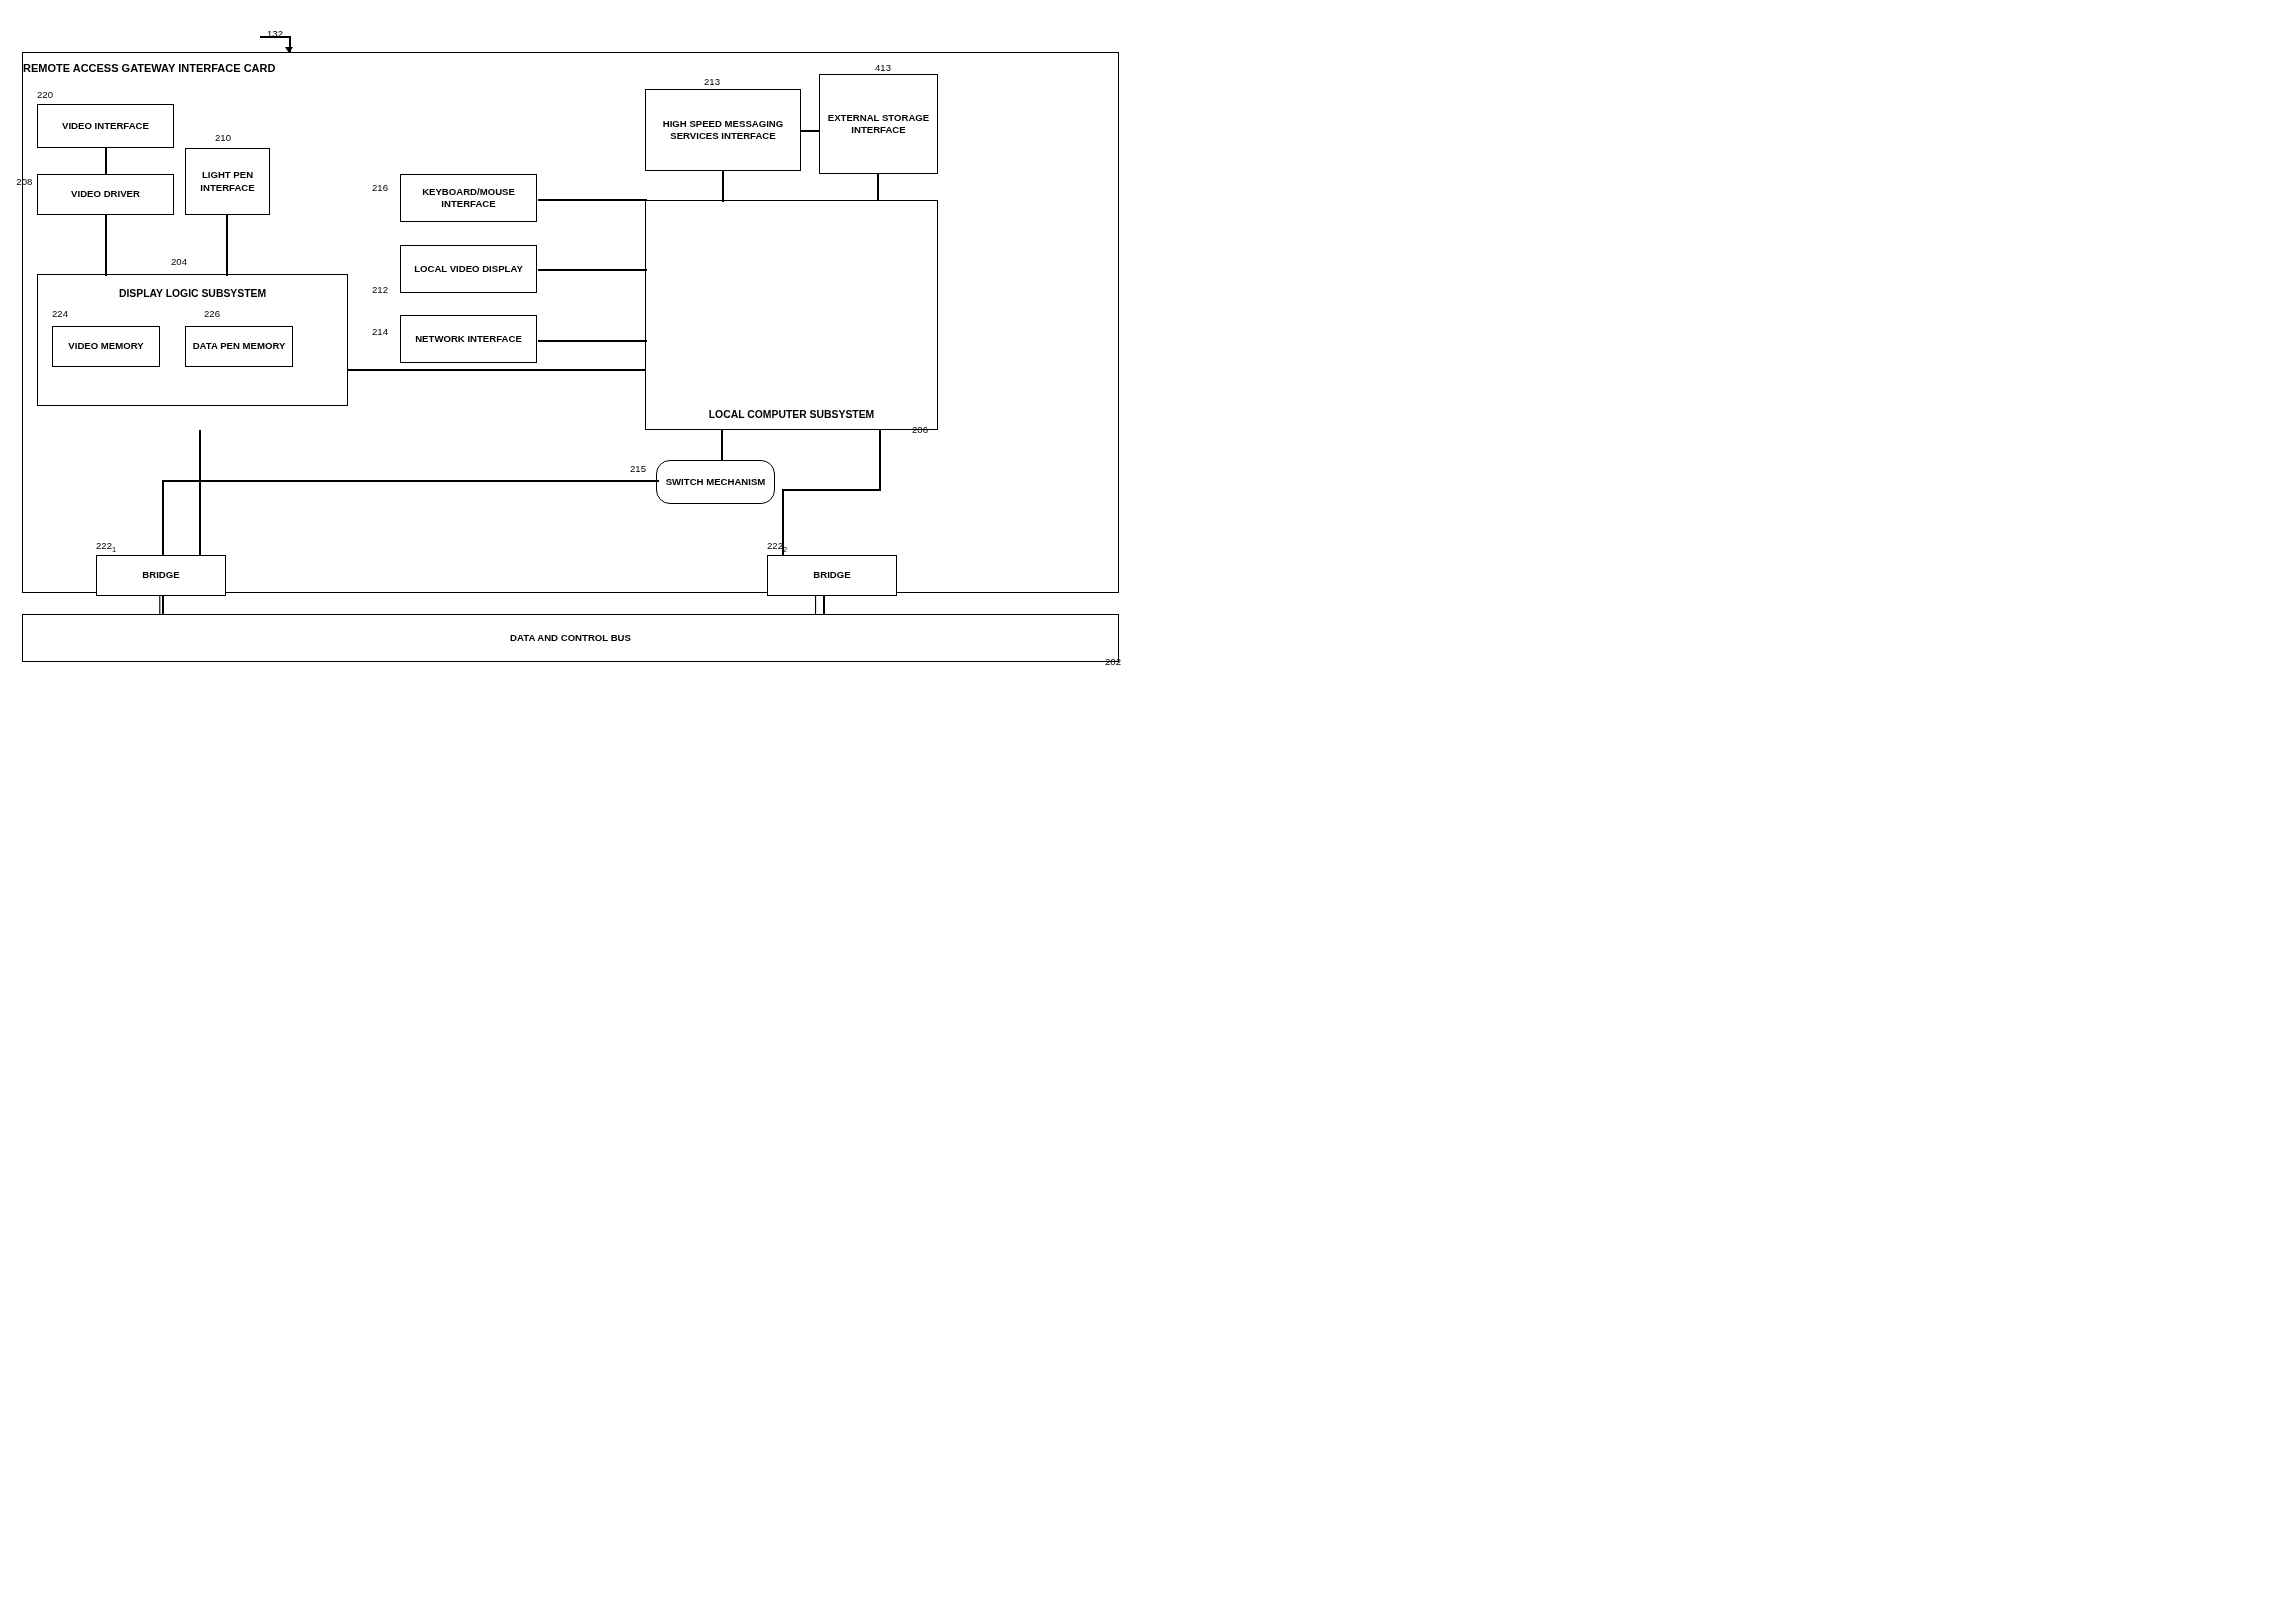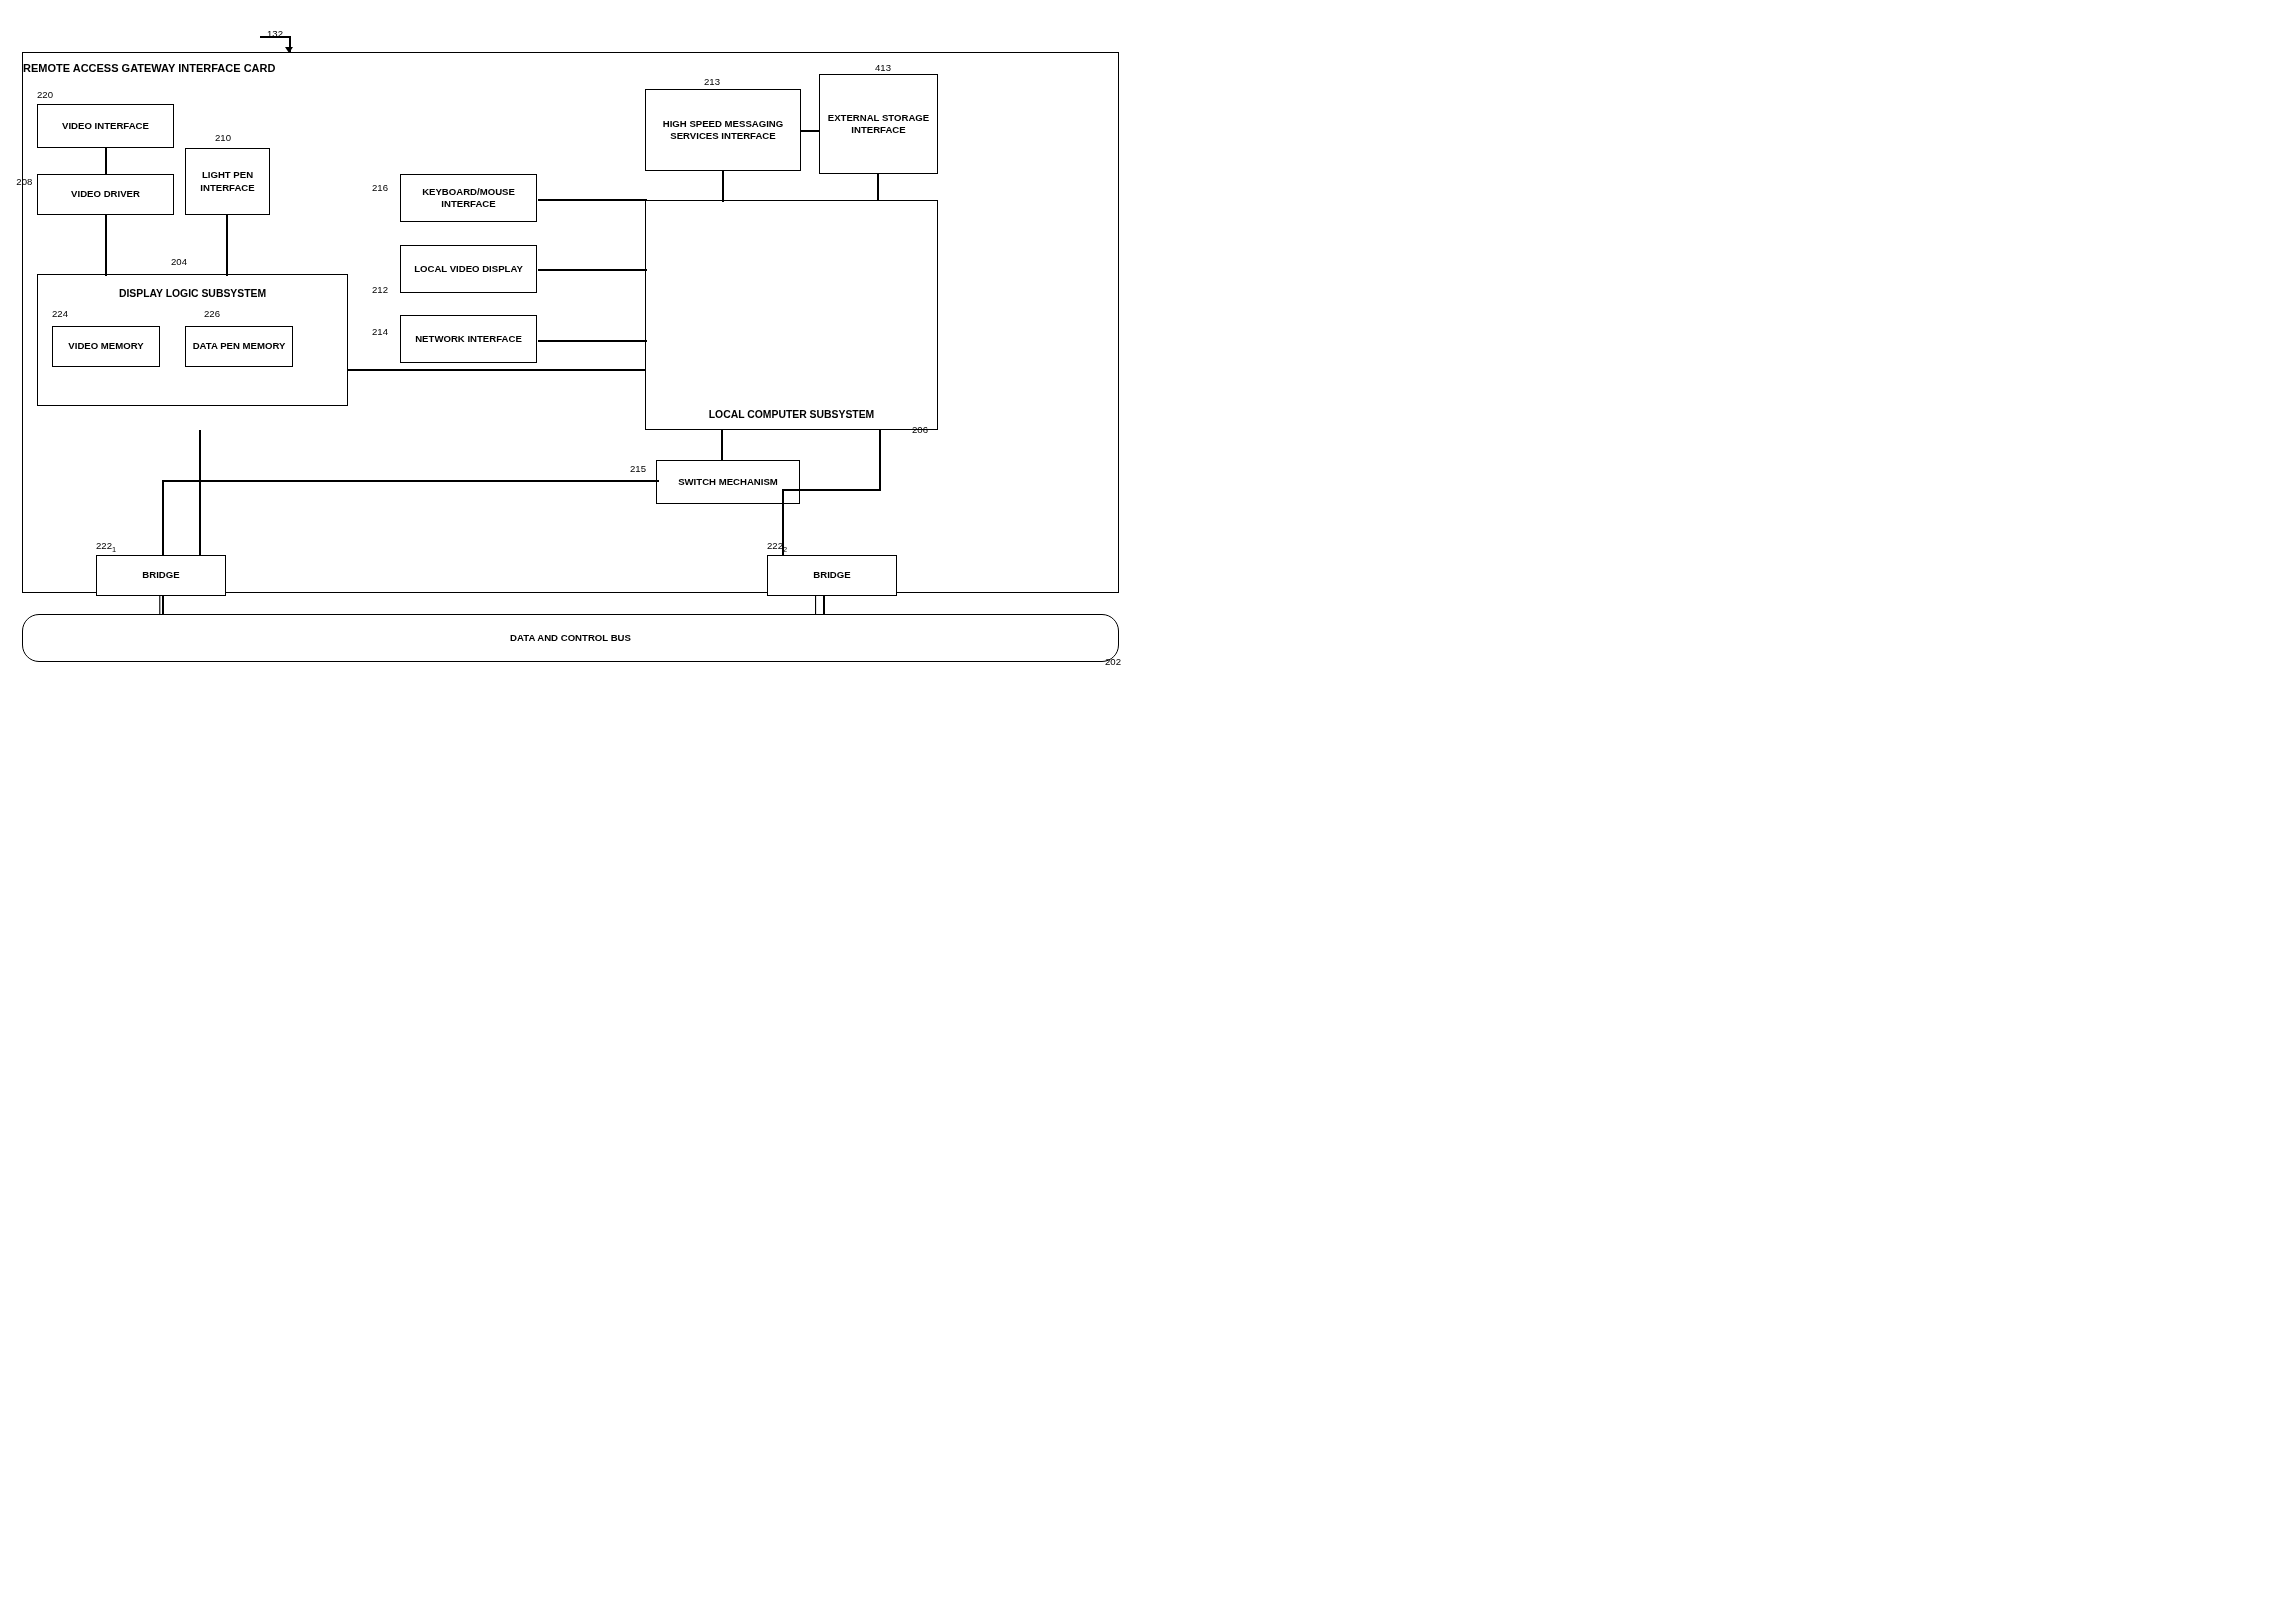--- a/index.html
+++ b/index.html
@@ -162,37 +162,37 @@
   <div class="box" style="top:74px;left:819px;width:119px;height:100px;">EXTERNAL STORAGE INTERFACE</div>
 
   <div class="label-ref" style="top:62px;left:875px;">413</div>
 
   <div class="box" style="top:200px;left:645px;width:293px;height:230px;align-items:flex-end;padding:7.4px;font-size:10.4px;">
     <span>LOCAL COMPUTER SUBSYSTEM</span>
   </div>
 
   <div class="label-ref" style="top:424px;left:912px;">206</div>
 
-  <div class="box" style="top:460px;left:656px;width:144px;height:44px;">SWITCH MECHANISM</div>
+  <div class="box" style="top:460px;left:656px;width:119px;height:44px;border-radius:14px;">SWITCH MECHANISM</div>
 
   <div class="label-ref" style="top:463px;left:630px;">215</div>
 
   <div class="box" style="top:555px;left:96px;width:130px;height:41px;">BRIDGE</div>
 
   <div class="label-ref" style="top:540px;left:96px;">
     <span>222</span><span class="subscript">1</span>
   </div>
 
   <div class="box" style="top:555px;left:767px;width:130px;height:41px;">BRIDGE</div>
 
   <div class="label-ref" style="top:540px;left:767px;">
     <span>222</span><span class="subscript">2</span>
   </div>
 
-  <div class="box" style="top:614px;left:22px;width:1097px;height:48px;border-radius:17px;">DATA AND CONTROL BUS</div>
+  <div class="box" style="top:614px;left:22px;width:1097px;height:48px;">DATA AND CONTROL BUS</div>
 
   <div class="label-ref" style="top:656px;left:1105px;">202</div>
 
   <div style="position:absolute;top:148px;left:105px;width:1.5px;height:27px;background:#000;"></div>
 
   <div style="position:absolute;top:215px;left:105px;width:1.5px;height:61px;background:#000;"></div>
 
   <div style="position:absolute;top:215px;left:226px;width:1.5px;height:61px;background:#000;"></div>
 
   <div style="position:absolute;top:199px;left:538px;width:109px;height:1.5px;background:#000;"></div>

